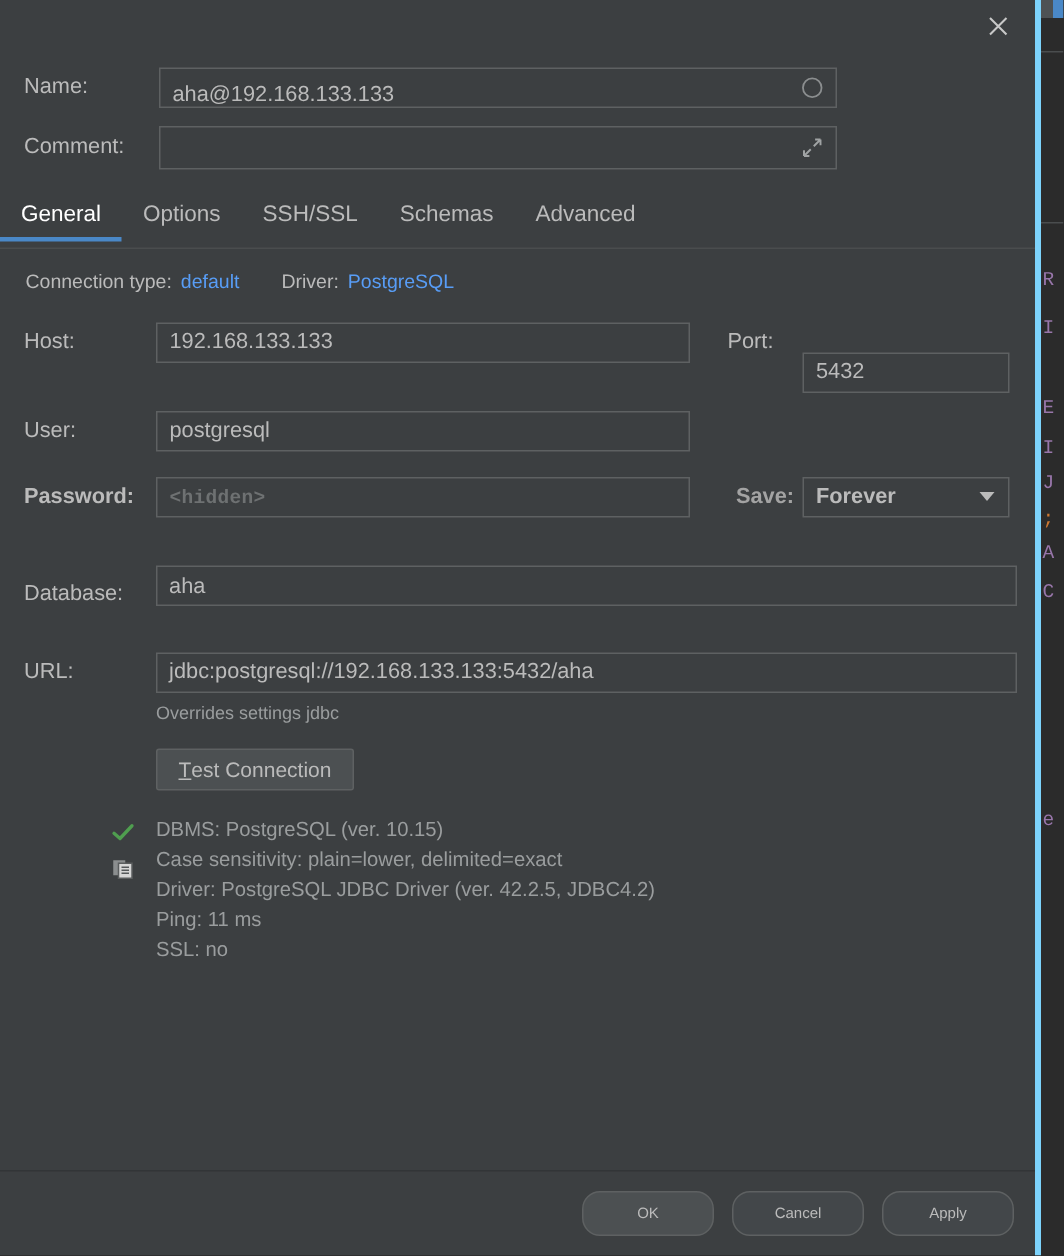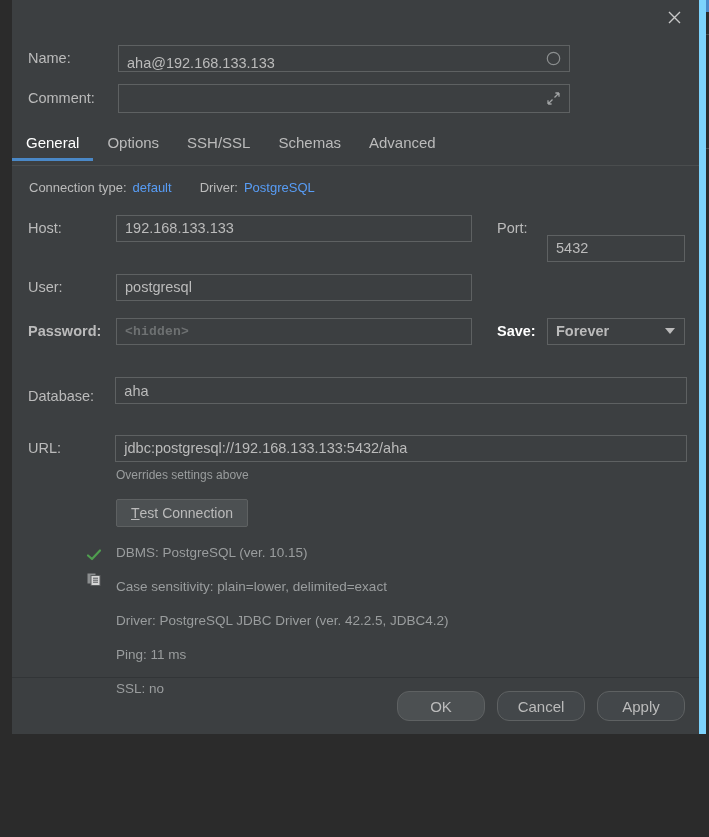--- a/index.html
+++ b/index.html
@@ -62,25 +62,25 @@
     white-space: nowrap;
     text-align: left;
     padding-left: 1px;
   }
   .kw-purple { color: #9876aa; }
   .kw-orange { color: #cc7832; }
 
   
   .dialog {
     position: absolute;
-    top: 0; left: 12px;
+    top: 0; left: 0;
     width: 694px;
-    height: 734px;
+    height: 837px;
     background: #3c3f41;
-    border-right: 7px solid #7dd3fc;
+    border-right: 4px solid #7dd3fc;
   }
 
   .titlebar {
     position: relative;
     height: 34px;
   }
   .close-btn {
     position: absolute;
     top: 4px;
     right: 12px;
@@ -207,21 +207,21 @@
   .row-db     { margin-top: 28px; align-items: flex-end; }
   .row-url    { margin-top: 29px; }
 
   .lbl-form { width: 88px; color: #bbbbbb; font-size: 14.5px; }
 
   .host-input { width: 356px; }
   .port-label { margin-left: 25px; width: 50px; color: #bbbbbb; font-size: 14.5px; }
   .port-input { width: 138px; margin-top: 40px; }
   .user-input { width: 356px; }
   .pass-input { width: 356px; }
-  .save-label { margin-left: 25px; width: 50px; color: #ffffff; font-size: 14.5px; }
+  .save-label { margin-left: 25px; width: 50px; color: #a3a3a3; font-size: 14.5px; text-align: center; }
   .db-input   { width: 576px; }
   .url-input  { width: 576px; }
 
   .placeholder-mono {
     color: #6e7172;
     font-family: "Liberation Mono", monospace;
     font-size: 13px;
     letter-spacing: 0.2px;
   }
 
@@ -284,21 +284,21 @@
     flex-direction: column;
     align-items: center;
     gap: 8px;
     padding-top: 3px;
   }
   .check-icon { width: 16px; height: 16px; }
   .copy-icon  { width: 16px; height: 16px; cursor: pointer; }
   .result-lines {
     display: flex;
     flex-direction: column;
-    gap: 16px;
+    gap: 2px;
   }
   .result-lines .line {
     color: #9a9d9e;
     font-size: 13.5px;
     line-height: 18px;
     white-space: nowrap;
   }
 
   
   .footer {
@@ -313,21 +313,21 @@
     padding-right: 14px;
     gap: 12px;
   }
   .btn {
     min-width: 88px;
     height: 30px;
     background: #4c5052;
     border: 1px solid #5e6162;
     border-radius: 12px;
     color: #bbbbbb;
-    font-size: 15px;
+    font-size: 10px;
     display: inline-flex;
     align-items: center;
     justify-content: center;
     cursor: pointer;
   }
   .btn.secondary { background: #43474a; }
 
   
   .watermark {
     position: absolute;
@@ -460,21 +460,21 @@
         </div>
       </div>
 
       <div class="form-row row-url">
         <div class="lbl-form">URL:</div>
         <div class="inputbox url-input">
           <span class="val">jdbc:postgresql://192.168.133.133:5432/aha</span>
         </div>
       </div>
 
-      <div class="hint">Overrides settings above</div>
+      <div class="hint">Overrides settings jdbc</div>
 
       <div class="test-btn-wrap">
         <div class="test-btn">
             <span class="mnemonic">T</span>
             <span>est Connection</span>
           </div>
       </div>
 
       <div class="result">
         <div class="result-icons">

